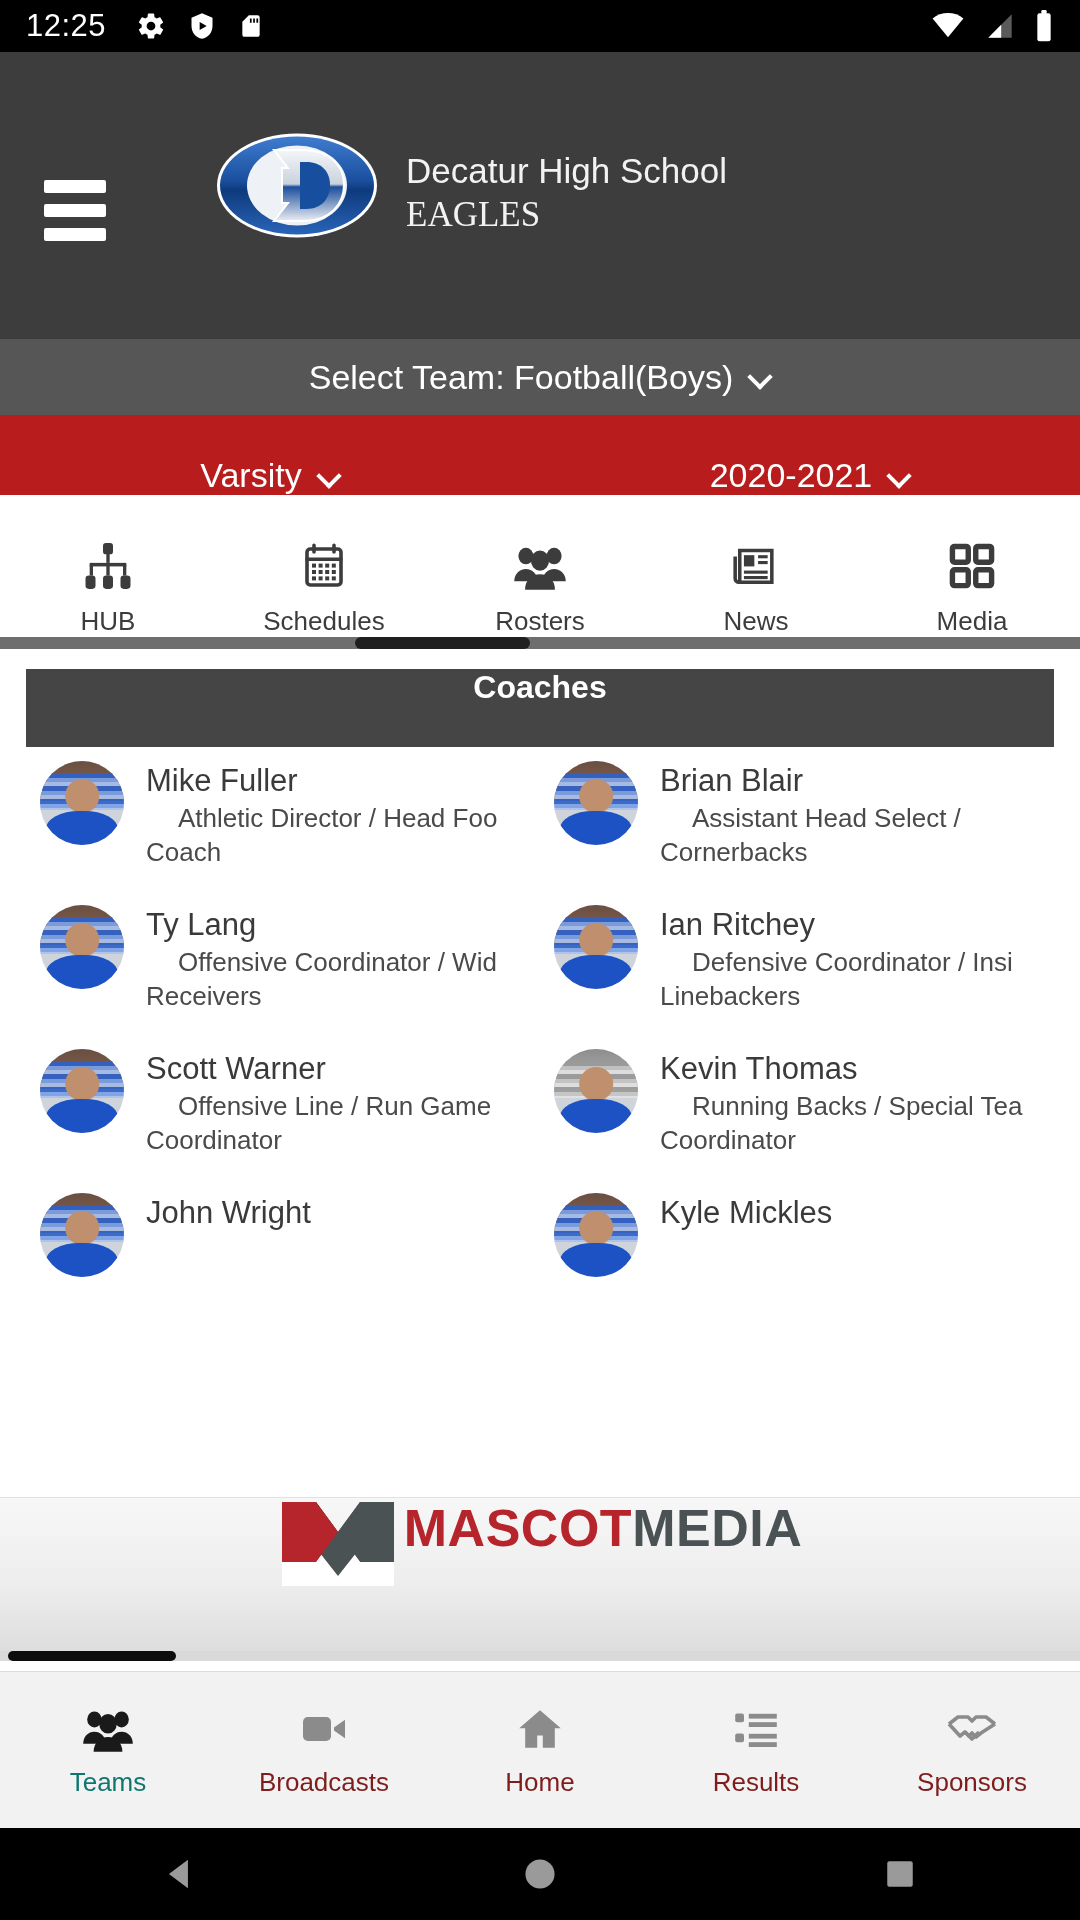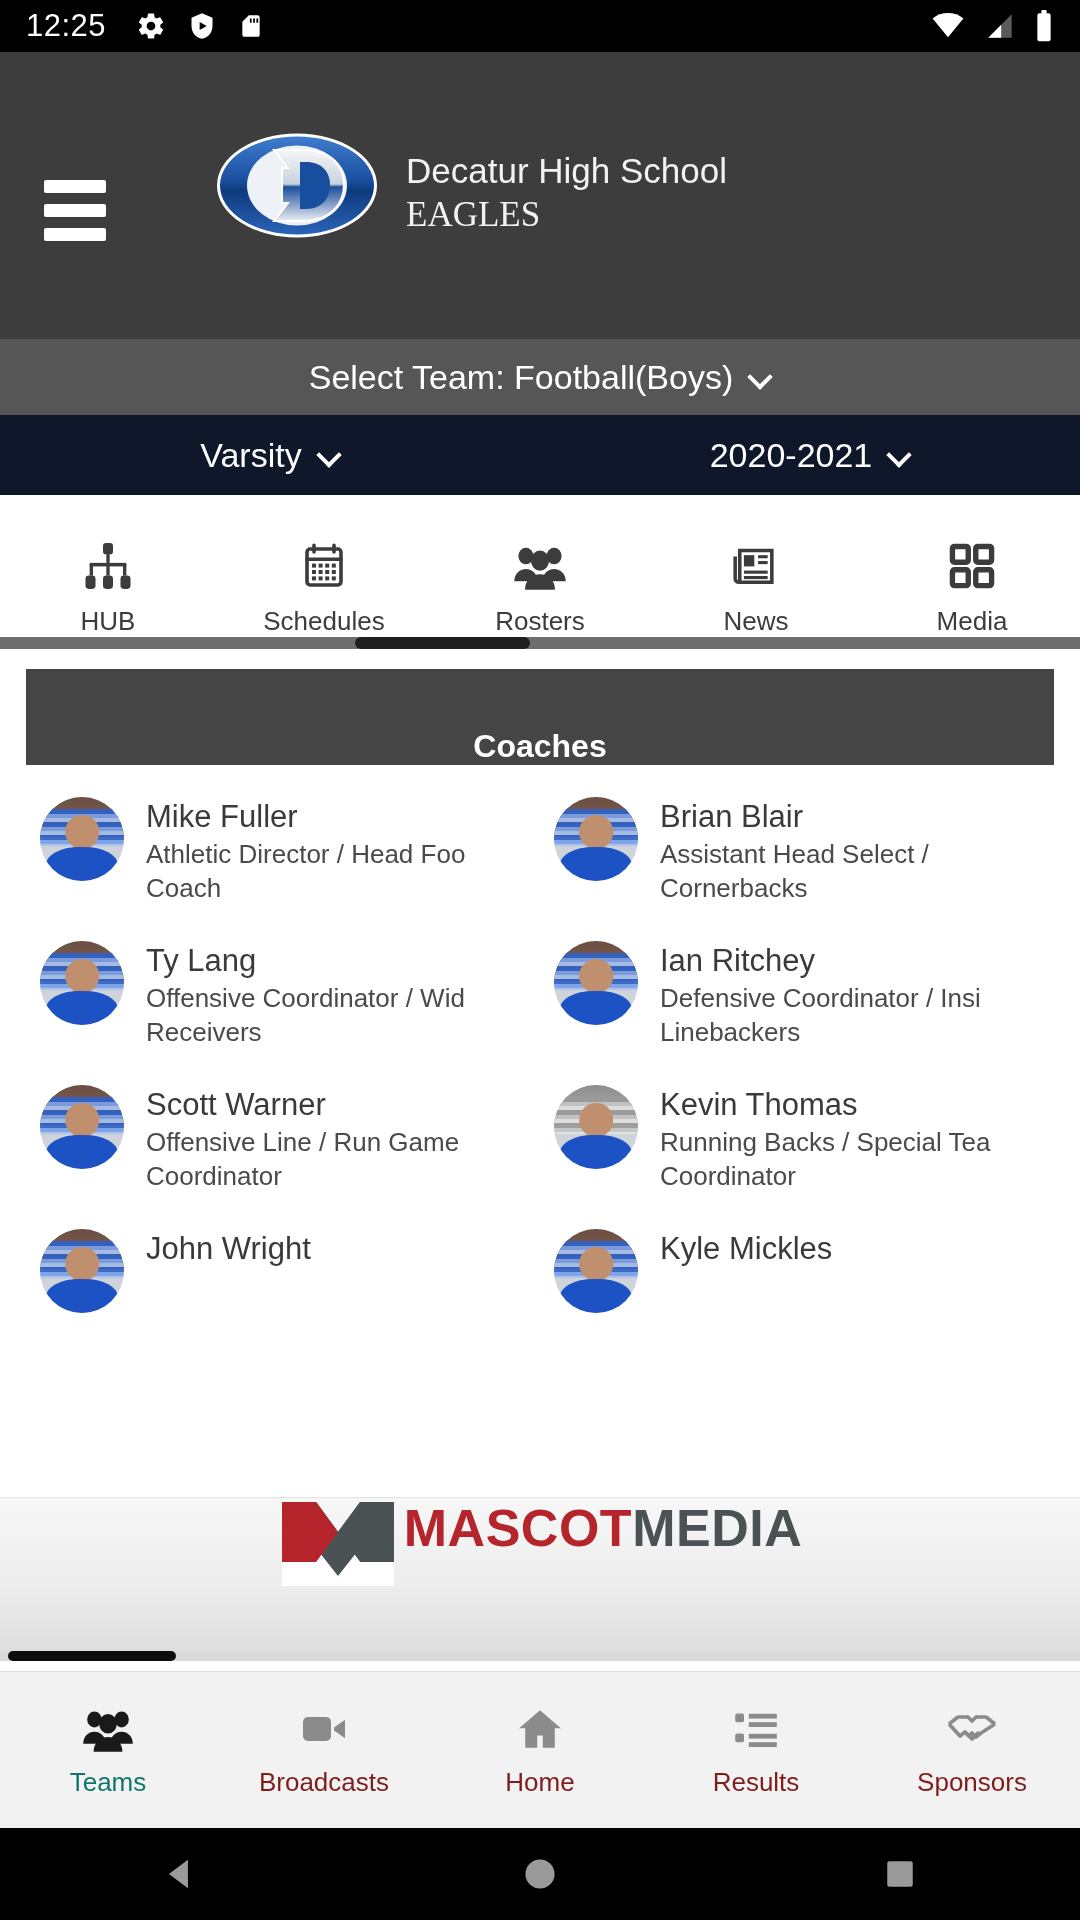--- a/index.html
+++ b/index.html
@@ -51,22 +51,22 @@
   .chev { display:inline-block; width:22px; height:22px; position:relative; }
   .chev::before {
     content:""; position:absolute; left:2px; top:2px;
     width:14px; height:14px;
     border-right:4px solid #fff; border-bottom:4px solid #fff;
     transform:rotate(45deg);
   }
 
   
   .level-bar {
-    background:#0f172a; height:80px;
-    display:flex; align-items:center;
+    background:#b91c1c; height:80px;
+    display:flex; align-items:flex-end;
   }
   .level-cell {
     flex:1; display:flex; align-items:center; justify-content:center; gap:16px;
     color:#fff; font-size:34px;
   }
 
   
   .tabs {
     background:#fff; height:142px;
     display:flex; align-items:flex-end;
@@ -80,45 +80,45 @@
   
   .hscroll { height:12px; background:#6e6e6e; position:relative; }
   .hscroll-thumb {
     position:absolute; left:355px; top:0; width:175px; height:12px;
     background:#1f1f1f; border-radius:6px;
   }
 
   
   .content { background:#fff; padding:20px 26px 0 26px; }
   .section-head {
-    background:#454545; height:96px;
-    display:flex; align-items:flex-end; justify-content:center;
+    background:#454545; height:78px;
+    display:flex; align-items:flex-start; justify-content:center;
   }
   .section-head-title { color:#fff; font-size:32px; font-weight:bold; }
 
-  .coach-grid { display:flex; flex-wrap:wrap; padding-top:18px; }
+  .coach-grid { display:flex; flex-wrap:wrap; }
   .coach-cell { width:50%; display:flex; gap:22px; padding:14px 0 22px 14px; }
   .avatar {
     width:84px; height:84px; border-radius:50%; flex:0 0 84px;
     overflow:hidden; position:relative; background:#cfd4da;
   }
   .avatar .bgtop { position:absolute; inset:0 0 52% 0; background:linear-gradient(180deg,#6b4f43,#8a6450); }
   .avatar .bgbars { position:absolute; top:14%; left:0; right:0; height:44%;
      background:repeating-linear-gradient(180deg,#2f62c8 0 5px,#7aa0e8 5px 9px,#aac2ef 9px 13px); opacity:.92; }
   .avatar .head { position:absolute; left:50%; top:22%; width:40%; height:40%; transform:translateX(-50%);
      background:#c08f6e; border-radius:50%; }
   .avatar .body { position:absolute; left:50%; bottom:-6%; width:86%; height:46%; transform:translateX(-50%);
      background:#1d52c4; border-radius:46% 46% 0 0; }
   .avatar.gray .bgbars { background:repeating-linear-gradient(180deg,#9a9a9a 0 5px,#c4c4c4 5px 9px,#e2e2e2 9px 13px); }
   .avatar.gray .bgtop { background:linear-gradient(180deg,#8d8d8d,#b5b5b5); }
 
   .coach-info { min-width:0; flex:1; overflow:hidden; }
   .coach-name { font-size:31px; color:#3a3a3a; line-height:40px; white-space:nowrap; }
   .coach-title { font-size:26px; color:#4a4a4a; line-height:34px; }
-  .coach-title .l1 { display:block; white-space:nowrap; overflow:hidden; }
+  .coach-title .l1 { display:block; white-space:nowrap; overflow:hidden;margin-left:32px; }
   .coach-title .l2 { display:block; white-space:nowrap; overflow:hidden; }
 
   
   .sponsor {
     position:absolute; left:0; right:0; top:1497px; height:160px;
     background:linear-gradient(180deg,#f7f7f7 0%,#ededed 55%,#dcdcdc 100%);
     display:flex; align-items:flex-start; justify-content:center; gap:6px;
     border-top:1px solid #e2e2e2;
   }
   .sponsor-mark { width:120px; height:92px; position:relative; }

